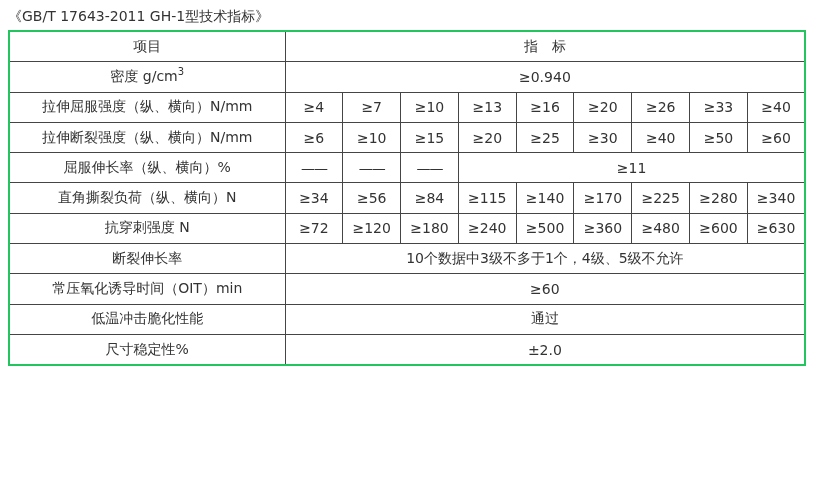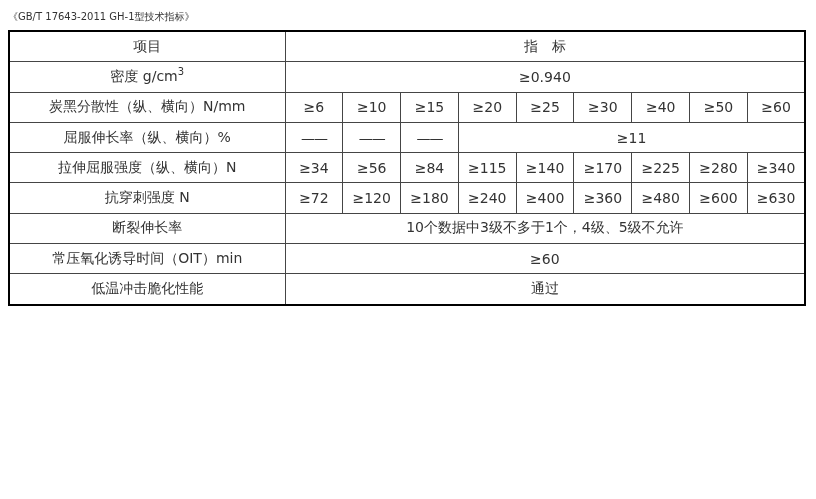--- a/index.html
+++ b/index.html
@@ -9,31 +9,31 @@
   }
   body {
     width: 816px;
     height: 499px;
     box-sizing: border-box;
     padding: 8px;
     font-family: "DejaVu Sans", "Liberation Sans", sans-serif;
     color: #333333;
   }
   .title {
-    font-size: 10px;
+    font-size: 14px;
     line-height: 17px;
     margin: 0 0 5px 0;
     color: #333333;
     white-space: nowrap;
   }
   table.spec {
     border-collapse: collapse;
     table-layout: fixed;
     width: 796px;
-    border: 2px solid #000000;
+    border: 2px solid #22c55e;
   }
   table.spec th,
   table.spec td {
     border: 1.5px solid #454545;
     height: 29.3px;
     padding: 0 2px;
     text-align: center;
     vertical-align: middle;
     font-size: 14px;
     font-weight: normal;
@@ -73,69 +73,85 @@
         <th>项目</th>
         <th colspan="9">指　标</th>
       </tr>
     </thead>
     <tbody id="table-body">
         <tr>
           <th>密度 g/cm<sup>3</sup></th>
           <td colspan="9">≥0.940</td>
         </tr>
         <tr>
-          <th>炭黑分散性（纵、横向）N/mm</th>
+          <th>拉伸屈服强度（纵、横向）N/mm</th>
+          <td>≥4</td>
+          <td>≥7</td>
+          <td>≥10</td>
+          <td>≥13</td>
+          <td>≥16</td>
+          <td>≥20</td>
+          <td>≥26</td>
+          <td>≥33</td>
+          <td>≥40</td>
+        </tr>
+        <tr>
+          <th>拉伸断裂强度（纵、横向）N/mm</th>
           <td>≥6</td>
           <td>≥10</td>
           <td>≥15</td>
           <td>≥20</td>
           <td>≥25</td>
           <td>≥30</td>
           <td>≥40</td>
           <td>≥50</td>
           <td>≥60</td>
         </tr>
         <tr>
           <th>屈服伸长率（纵、横向）%</th>
           <td class="dash-cell">——</td>
           <td class="dash-cell">——</td>
           <td class="dash-cell">——</td>
           <td colspan="6">≥11</td>
         </tr>
         <tr>
-          <th>拉伸屈服强度（纵、横向）N</th>
+          <th>直角撕裂负荷（纵、横向）N</th>
           <td>≥34</td>
           <td>≥56</td>
           <td>≥84</td>
           <td>≥115</td>
           <td>≥140</td>
           <td>≥170</td>
           <td>≥225</td>
           <td>≥280</td>
           <td>≥340</td>
         </tr>
         <tr>
           <th>抗穿刺强度 N</th>
           <td>≥72</td>
           <td>≥120</td>
           <td>≥180</td>
           <td>≥240</td>
-          <td>≥400</td>
+          <td>≥500</td>
           <td>≥360</td>
           <td>≥480</td>
           <td>≥600</td>
           <td>≥630</td>
         </tr>
         <tr>
           <th>断裂伸长率</th>
           <td colspan="9">10个数据中3级不多于1个，4级、5级不允许</td>
         </tr>
         <tr>
           <th>常压氧化诱导时间（OIT）min</th>
           <td colspan="9">≥60</td>
         </tr>
         <tr>
           <th>低温冲击脆化性能</th>
           <td colspan="9">通过</td>
         </tr>
+        <tr>
+          <th>尺寸稳定性%</th>
+          <td colspan="9">±2.0</td>
+        </tr>
       </tbody>
   </table>
 </div>
 
 </body></html>

